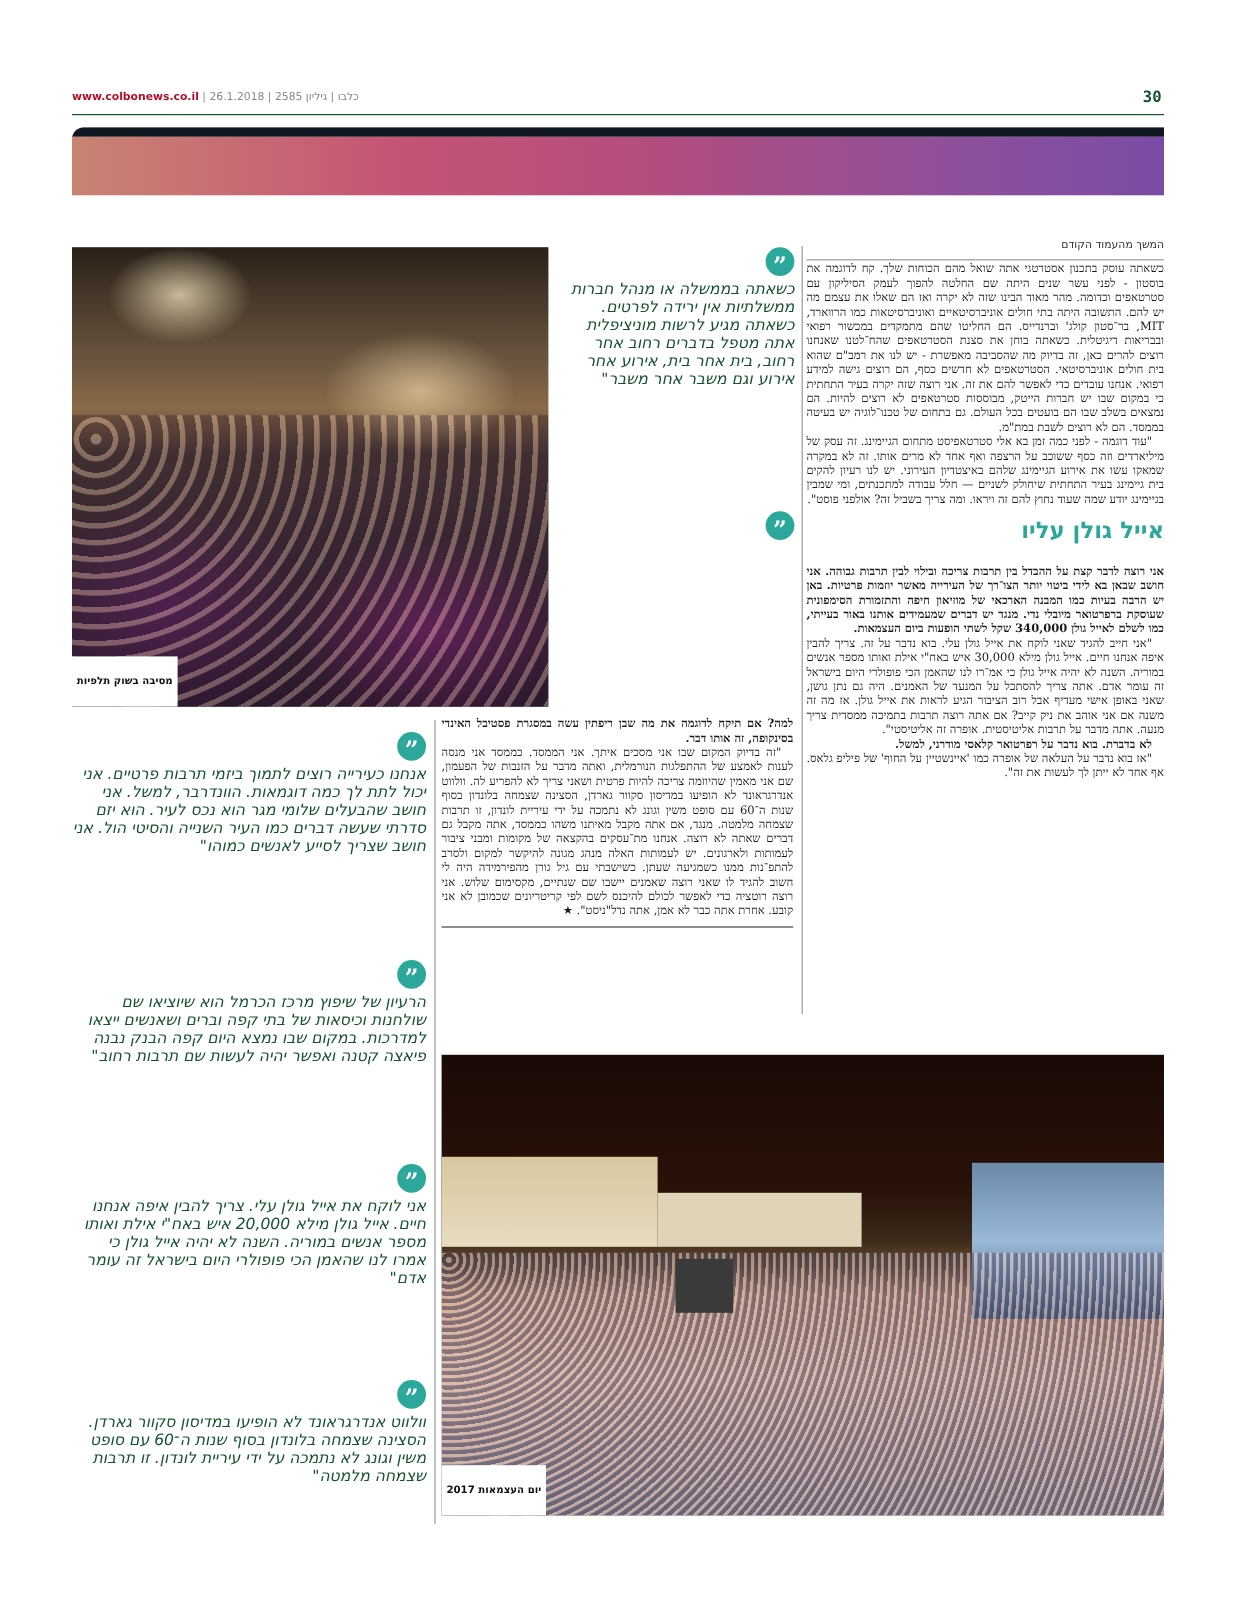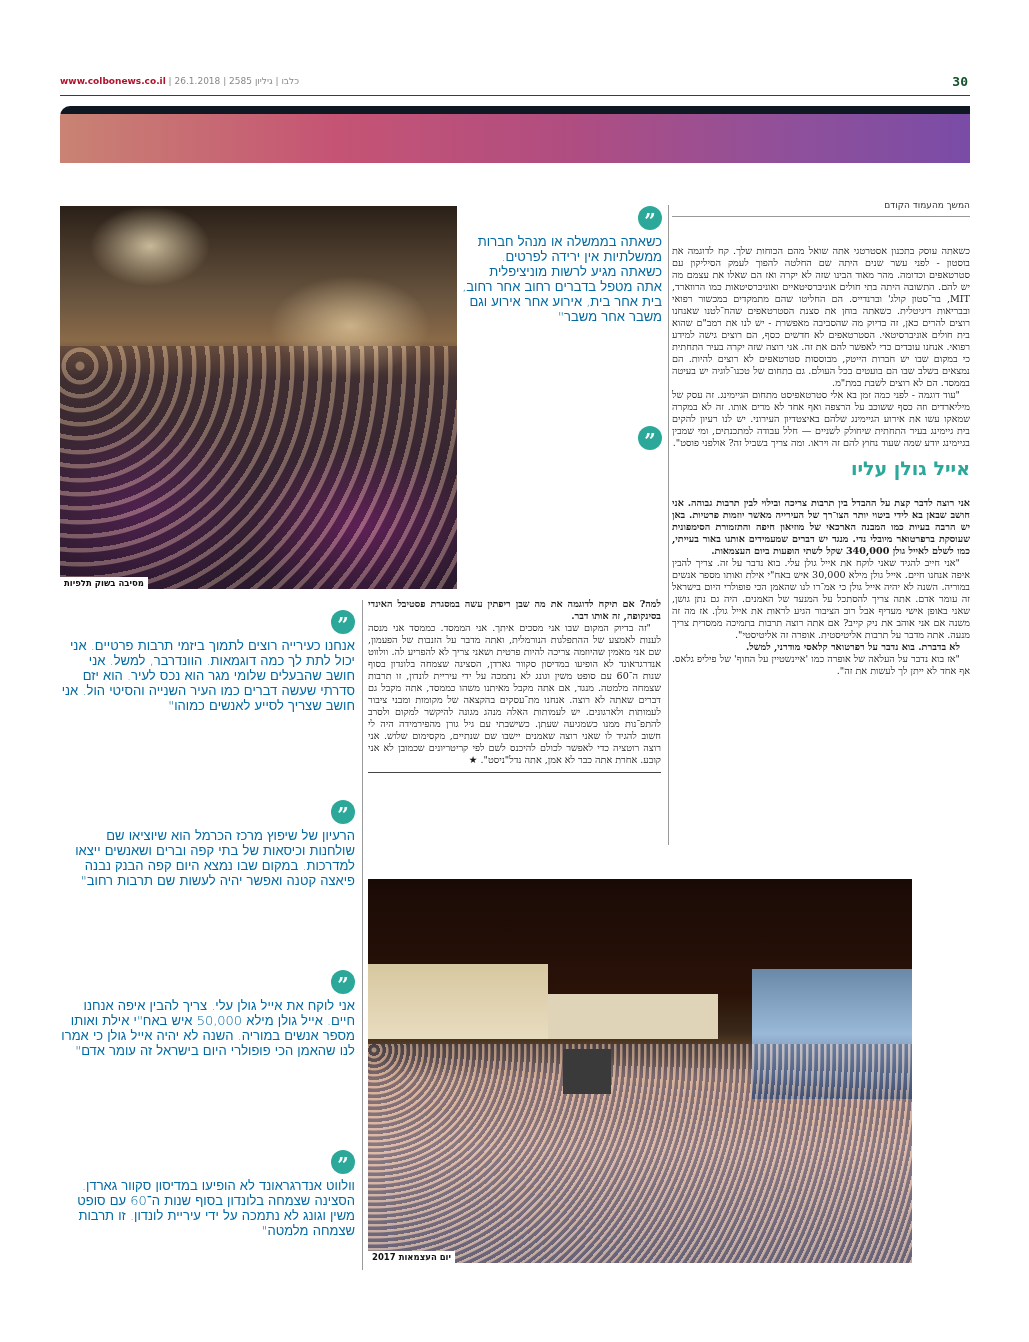--- a/index.html
+++ b/index.html
@@ -13,21 +13,21 @@
 
     .banner { position: absolute; left: 60px; top: 106px; width: 910px; height: 57px; border-radius: 10px 0 0 0; overflow: hidden; }
     .banner .topbar { position: absolute; left: 0; top: 0; width: 100%; height: 8px; background: #0f1720; }
     .banner .grad { position: absolute; left: 0; top: 8px; width: 100%; height: 49px;
       background: linear-gradient(90deg, #c98373 0%, #c55474 30%, #b14d80 55%, #8f509a 80%, #7a4ca6 100%); }
     .banner .title { position: absolute; right: 10px; top: 10px; font-size: 30px; font-weight: bold; color: #fff; direction: rtl; font-family: "DejaVu Sans", sans-serif; letter-spacing: -1px; white-space: nowrap; }
     .banner .title .sep { margin: 0 6px; }
 
     
     .col-right { position: absolute; left: 672px; top: 200px; width: 298px; direction: rtl; text-align: justify; }
-    .col-right .continued { font-size: 9px; color: #333; padding-bottom: 6px; border-bottom: 1px solid #999; margin-bottom: 28px; text-align: right; }
+    .col-right .continued { font-size: 9px; color: #333; padding-bottom: 6px; border-bottom: 1px solid #999; margin-bottom: 2px; text-align: right; }
     .body-text { font-family: "DejaVu Serif", serif; font-size: 9.6px; line-height: 12px; color: #1a1a1a; }
     .body-text p { text-indent: 10px; }
     .body-text p.first { text-indent: 0; }
     .body-text p.bold { font-weight: bold; }
     .subhead { font-family: "DejaVu Sans", sans-serif; font-weight: bold; font-size: 19px; color: #2ba89a; margin: 8px 0 18px; text-align: right; }
 
     .vrule-right { position: absolute; left: 668px; top: 205px; width: 1px; height: 640px; background: #999; }
     .vrule-mid { position: absolute; left: 362px; top: 600px; width: 1px; height: 670px; background: #999; }
 
     
@@ -37,36 +37,36 @@
     
     .photo1 { position: absolute; left: 60px; top: 206px; width: 397px; height: 383px; overflow: hidden;
       background:
         radial-gradient(ellipse 60px 40px at 90px 40px, rgba(255,240,200,0.7), transparent),
         radial-gradient(ellipse 80px 50px at 290px 120px, rgba(255,230,180,0.6), transparent),
         radial-gradient(ellipse 120px 80px at 300px 320px, rgba(160,40,140,0.6), transparent),
         radial-gradient(ellipse 120px 90px at 80px 300px, rgba(120,40,120,0.6), transparent),
         linear-gradient(180deg, #2a2018 0%, #6b5640 25%, #8a6a48 35%, #4a3a35 45%, #3a2a35 70%, #2b1a30 100%); }
     .photo1 .crowd { position: absolute; left: 0; top: 140px; width: 100%; height: 243px;
       background: repeating-radial-gradient(circle at 20px 20px, rgba(240,200,170,0.35) 0 4px, rgba(40,20,40,0.3) 5px 14px); }
-    .photo2 { position: absolute; left: 368px; top: 879px; width: 544px; height: 384px; overflow: hidden;
+    .photo2 { position: absolute; left: 368px; top: 879px; width: 602px; height: 384px; overflow: hidden;
       background: linear-gradient(180deg, #1a0a06 0%, #2a1208 30%, #3a2a1a 40%, #6a4a30 46%, #b88a70 52%, #c8a090 70%, #8a7a80 100%); }
     .photo2 .bldg { position: absolute; left: 0; top: 85px; width: 180px; height: 75px; background: linear-gradient(180deg, #d8c8a0, #e8dcc0); }
     .photo2 .bldg2 { position: absolute; left: 180px; top: 115px; width: 170px; height: 45px; background: #e0d4b8; }
     .photo2 .stage { position: absolute; right: 0; top: 90px; width: 160px; height: 130px; background: linear-gradient(180deg, #6a88a8 0%, #9ab8d8 50%, #4a5a78 100%); }
     .photo2 .crowd { position: absolute; left: 0; top: 165px; width: 100%; height: 219px;
       background: repeating-radial-gradient(circle at 6px 6px, rgba(240,210,190,0.55) 0 2px, rgba(60,70,110,0.45) 3px 6px); }
     .photo2 .tent { position: absolute; left: 195px; top: 170px; width: 48px; height: 45px; background: #3a3a3a; }
-    .caption { position: absolute; background: #fff; font-size: 8.5px; font-weight: bold; color: #111; padding: 1px 4px; direction: rtl; white-space: nowrap; }
+    .caption { position: absolute; background: #fff; font-size: 8.5px; font-weight: bold; color: #111; padding: 16px 4px; direction: rtl; white-space: nowrap; }
     .photo1 .caption { left: 0; bottom: 0; }
     .photo2 .caption { left: 0; bottom: 0; }
 
     
     .pq { position: absolute; direction: rtl; text-align: right; }
     .pq .qicon { width: 24px; height: 24px; border-radius: 50%; background: #2ba89a; color: #fff; font-size: 20px; font-weight: bold; line-height: 30px; text-align: center; font-family: "DejaVu Serif", serif; margin-bottom: 4px; display: block; margin-right: 0; margin-left: auto; }
-    .pq .qtext { font-family: "DejaVu Sans", sans-serif; font-size: 13px; line-height: 15px; color: #0369a1; font-weight: 300; }
+    .pq .qtext { font-family: "DejaVu Sans", sans-serif; font-size: 13px; line-height: 15px; color: #14532d; font-weight: 300; font-style: italic; }
     .pq-1 { left: 462px; top: 206px; width: 200px; }
     .pq-2 { left: 462px; top: 426px; width: 200px; }
     .pq-3 { left: 60px; top: 610px; width: 295px; }
     .pq-4 { left: 60px; top: 800px; width: 295px; }
     .pq-5 { left: 60px; top: 970px; width: 295px; }
     .pq-6 { left: 60px; top: 1150px; width: 295px; }
   </style>
 </head>
 <body>
 
@@ -138,18 +138,18 @@
 <div class="pq pq-3">
   <span class="qicon">”</span>
   <div class="qtext">אנחנו כעירייה רוצים לתמוך ביזמי תרבות פרטיים. אני יכול לתת לך כמה דוגמאות. הוונדרבר, למשל. אני חושב שהבעלים שלומי מגר הוא נכס לעיר. הוא יזם סדרתי שעשה דברים כמו העיר השנייה והסיטי הול. אני חושב שצריך לסייע לאנשים כמוהו"</div>
 </div>
 <div class="pq pq-4">
   <span class="qicon">”</span>
   <div class="qtext">הרעיון של שיפוץ מרכז הכרמל הוא שיוציאו שם שולחנות וכיסאות של בתי קפה וברים ושאנשים ייצאו למדרכות. במקום שבו נמצא היום קפה הבנק נבנה פיאצה קטנה ואפשר יהיה לעשות שם תרבות רחוב"</div>
 </div>
 <div class="pq pq-5">
   <span class="qicon">”</span>
-  <div class="qtext">אני לוקח את אייל גולן עלי. צריך להבין איפה אנחנו חיים. אייל גולן מילא 50,000 איש באח"י אילת ואותו מספר אנשים במוריה. השנה לא יהיה אייל גולן כי אמרו לנו שהאמן הכי פופולרי היום בישראל זה עומר אדם"</div>
+  <div class="qtext">אני לוקח את אייל גולן עלי. צריך להבין איפה אנחנו חיים. אייל גולן מילא 20,000 איש באח"י אילת ואותו מספר אנשים במוריה. השנה לא יהיה אייל גולן כי אמרו לנו שהאמן הכי פופולרי היום בישראל זה עומר אדם"</div>
 </div>
 <div class="pq pq-6">
   <span class="qicon">”</span>
   <div class="qtext">וולווט אנדרגראונד לא הופיעו במדיסון סקוור גארדן. הסצינה שצמחה בלונדון בסוף שנות ה־60 עם סופט משין וגונג לא נתמכה על ידי עיריית לונדון. זו תרבות שצמחה מלמטה"</div>
 </div>
 
 </body></html>

